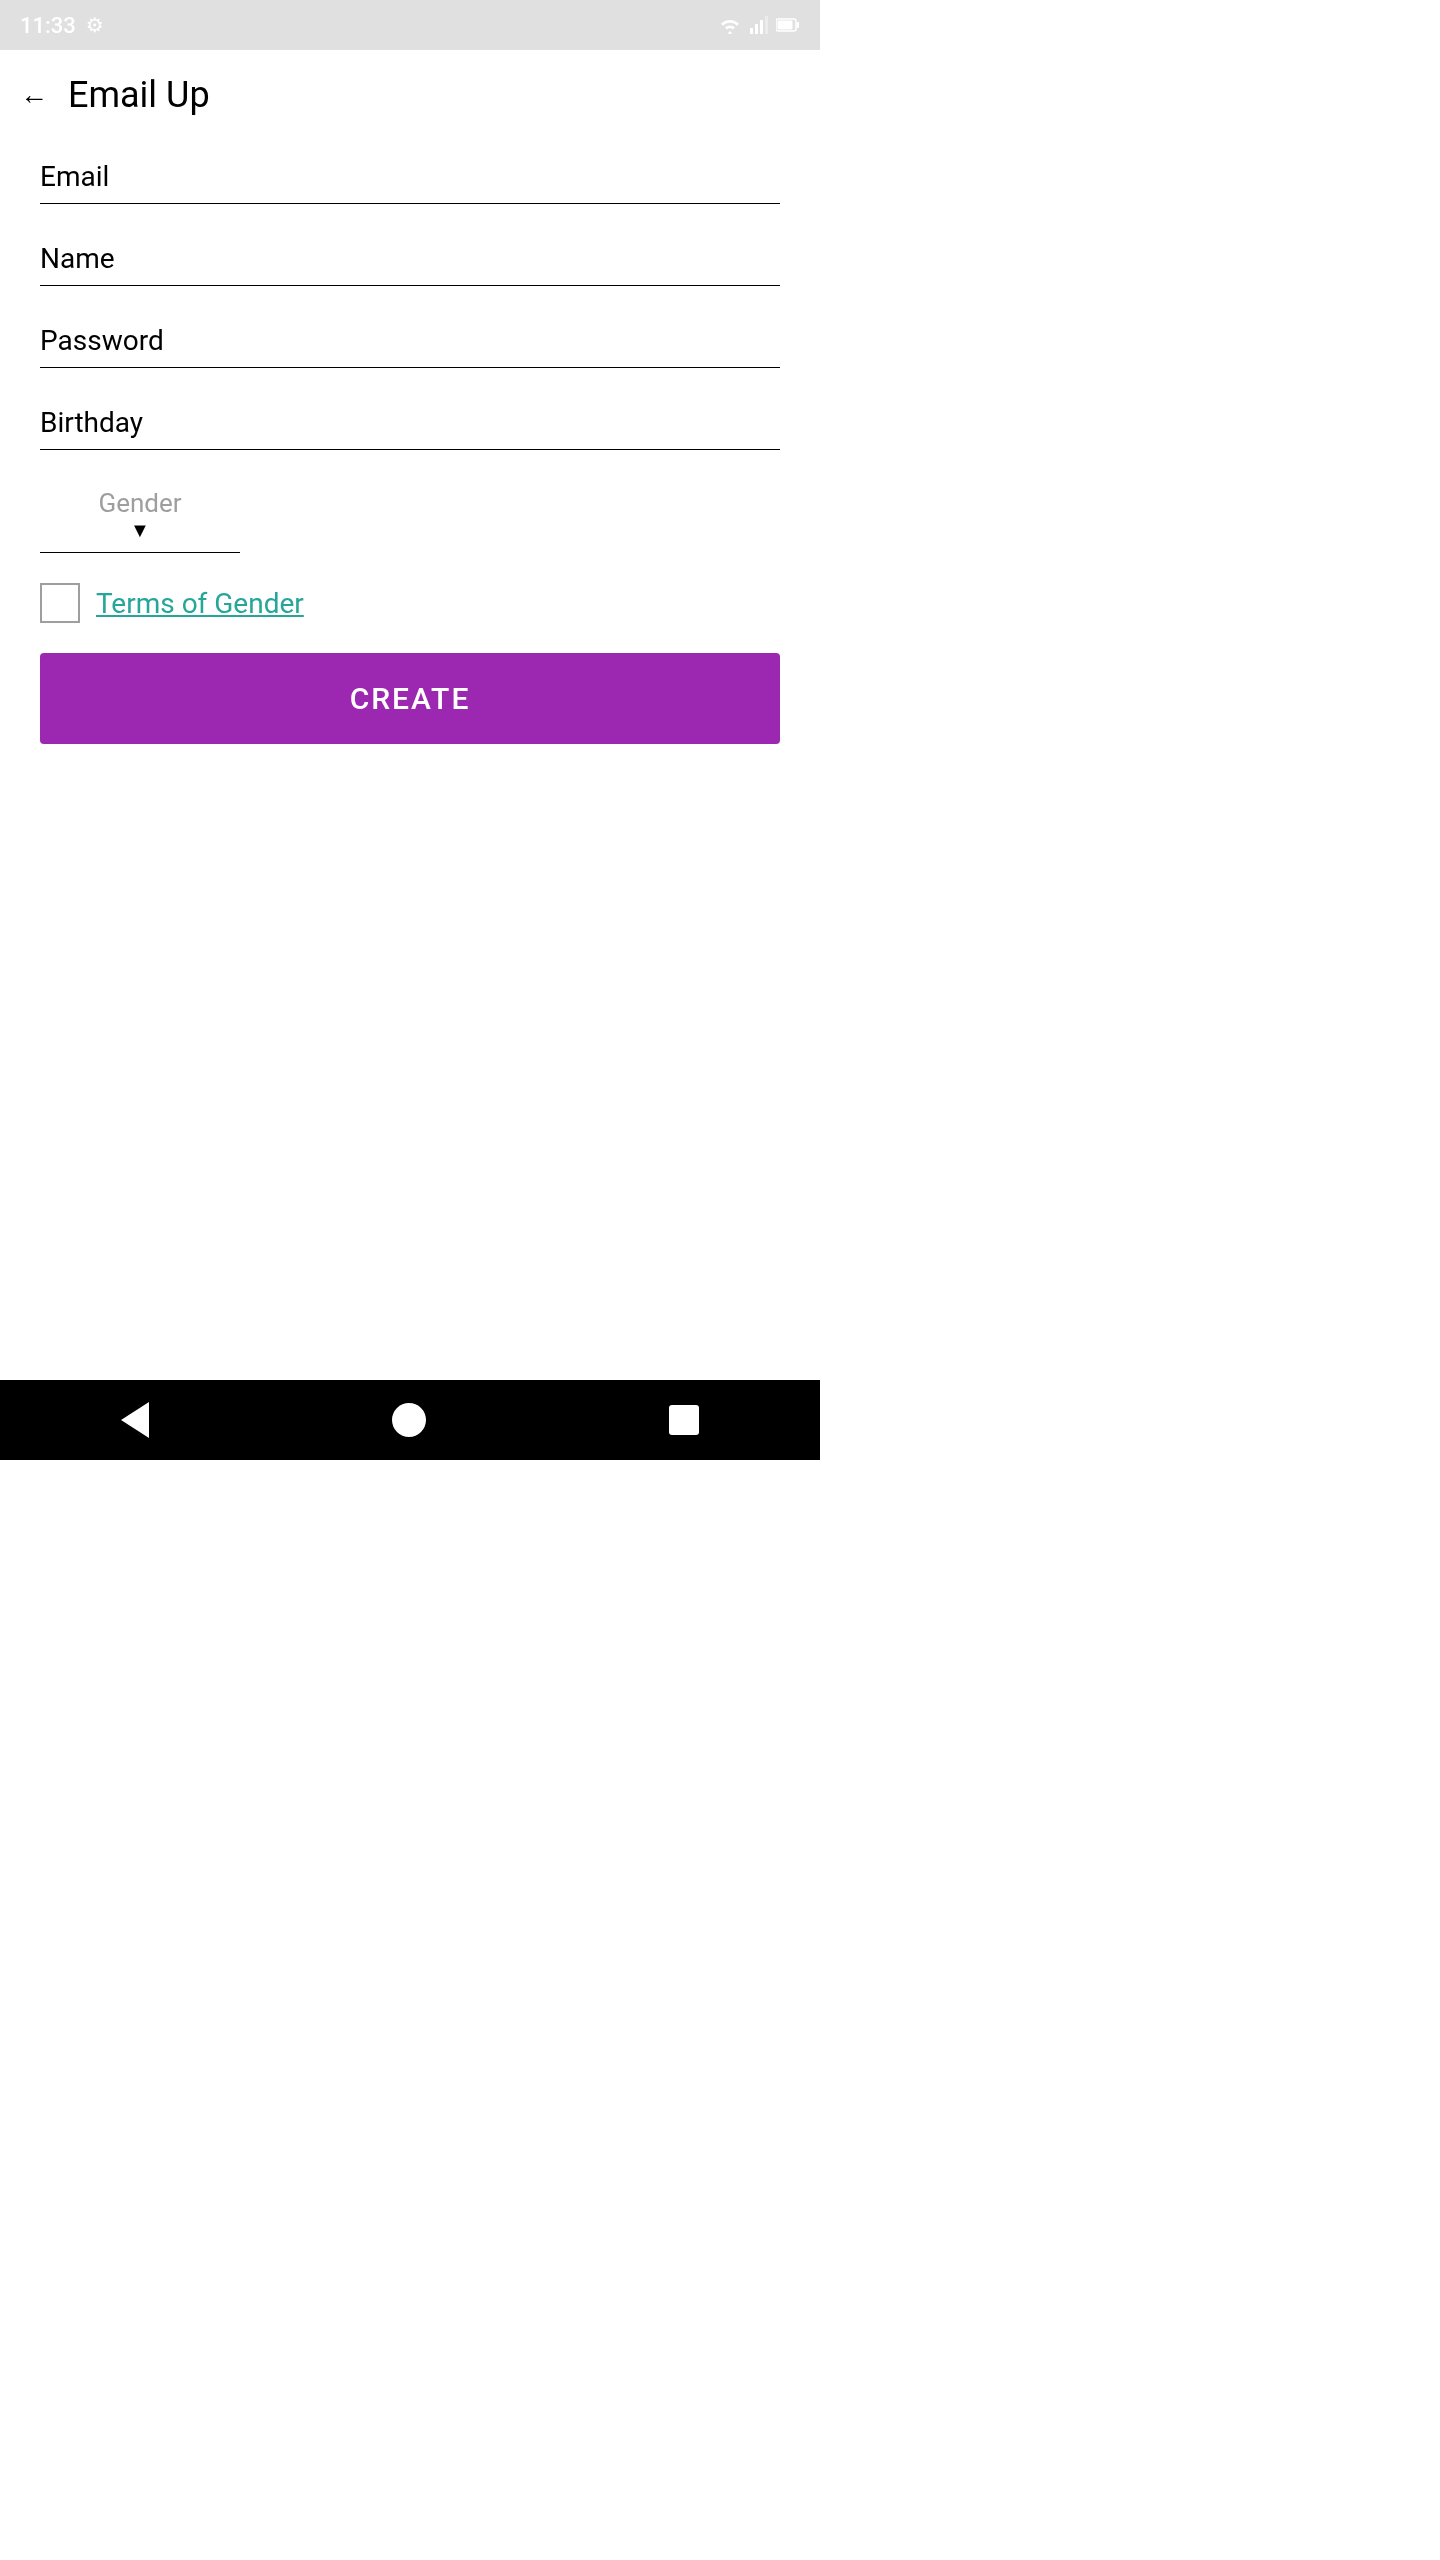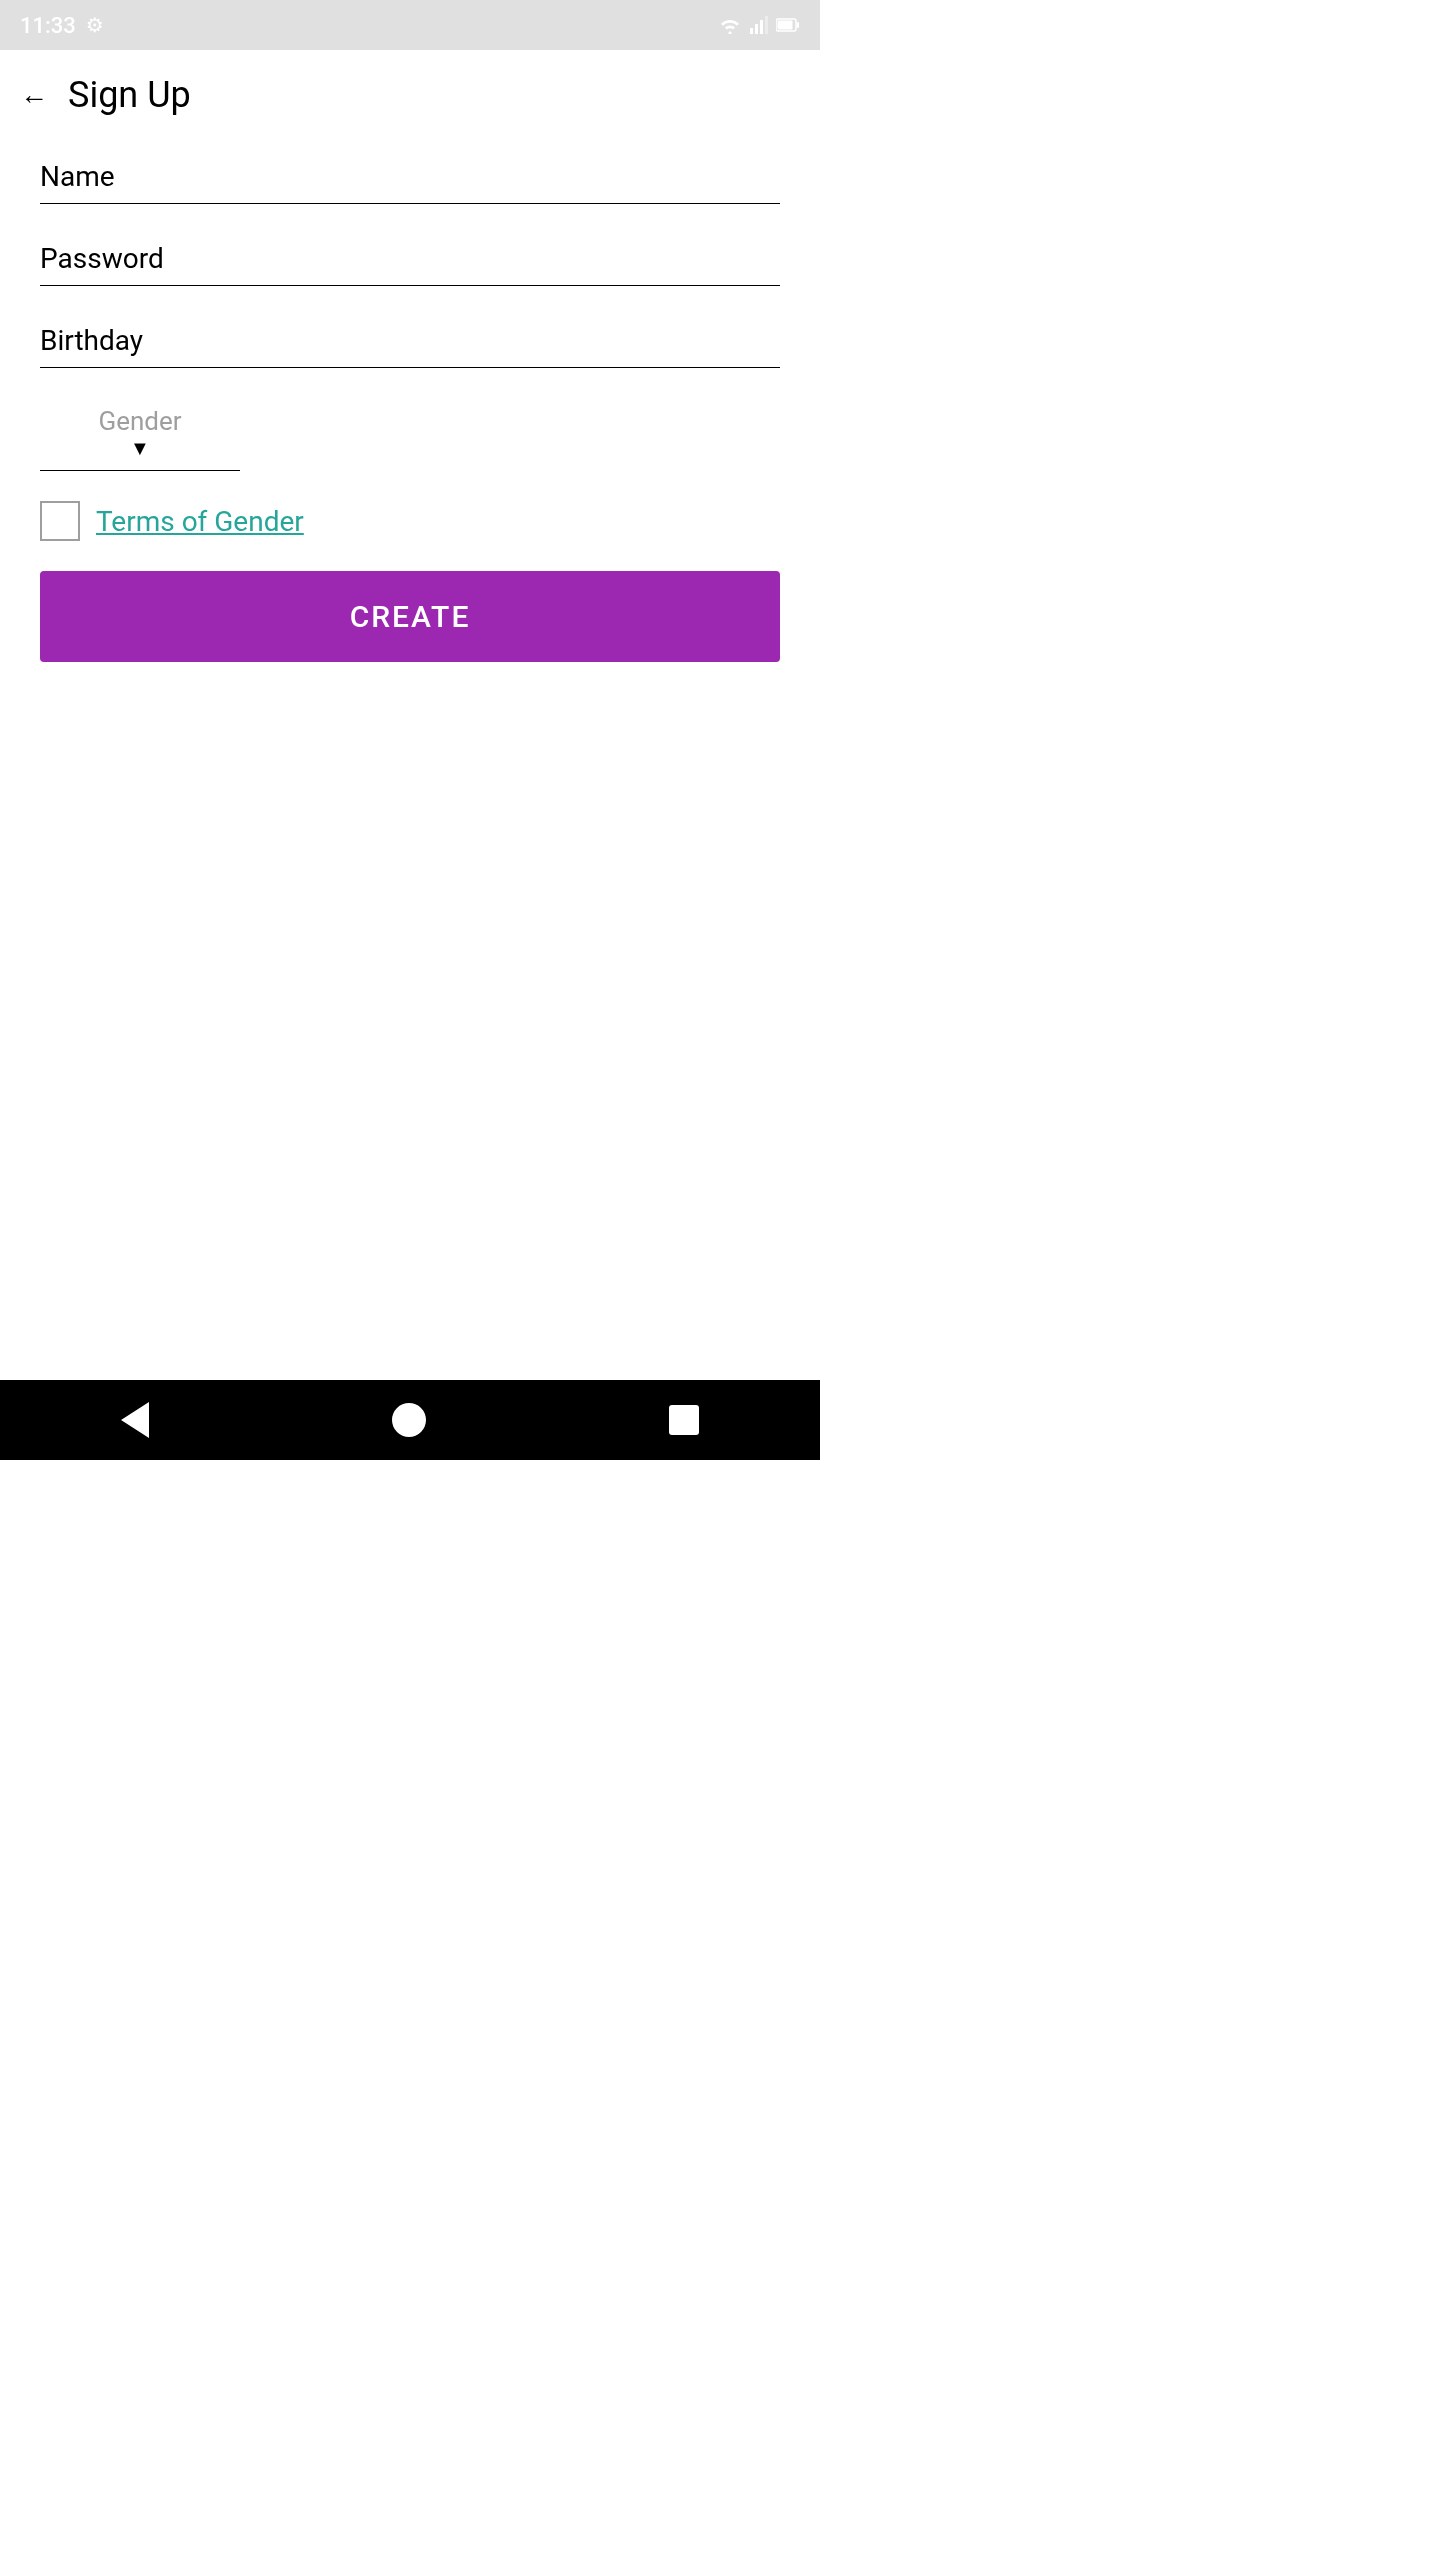--- a/index.html
+++ b/index.html
@@ -236,25 +236,28 @@
     <svg width="24" height="14" viewBox="0 0 24 14" fill="white">
       <rect x="0" y="1" width="20" height="12" rx="2" stroke="white" stroke-width="1.5" fill="none"></rect>
       <rect x="1.5" y="2.5" width="15" height="9" rx="1" fill="white"></rect>
       <rect x="21" y="4" width="2" height="6" rx="1" fill="white"></rect>
     </svg>
   </div>
 </div>
 
 <div class="header">
   <button class="back-button">←</button>
-  <span class="page-title">Sign Up</span>
+  <span class="page-title">Email Up</span>
 </div>
 
 <div class="form-container">
 
+  <div class="form-field">
+    <input class="form-input" type="email" placeholder="Email" style="">
+  </div>
 
   <div class="form-field">
     <input class="form-input" type="text" placeholder="Name" style="">
   </div>
 
   <div class="form-field">
     <input class="form-input" type="password" placeholder="Password" style="">
   </div>
 
   <div class="form-field">

